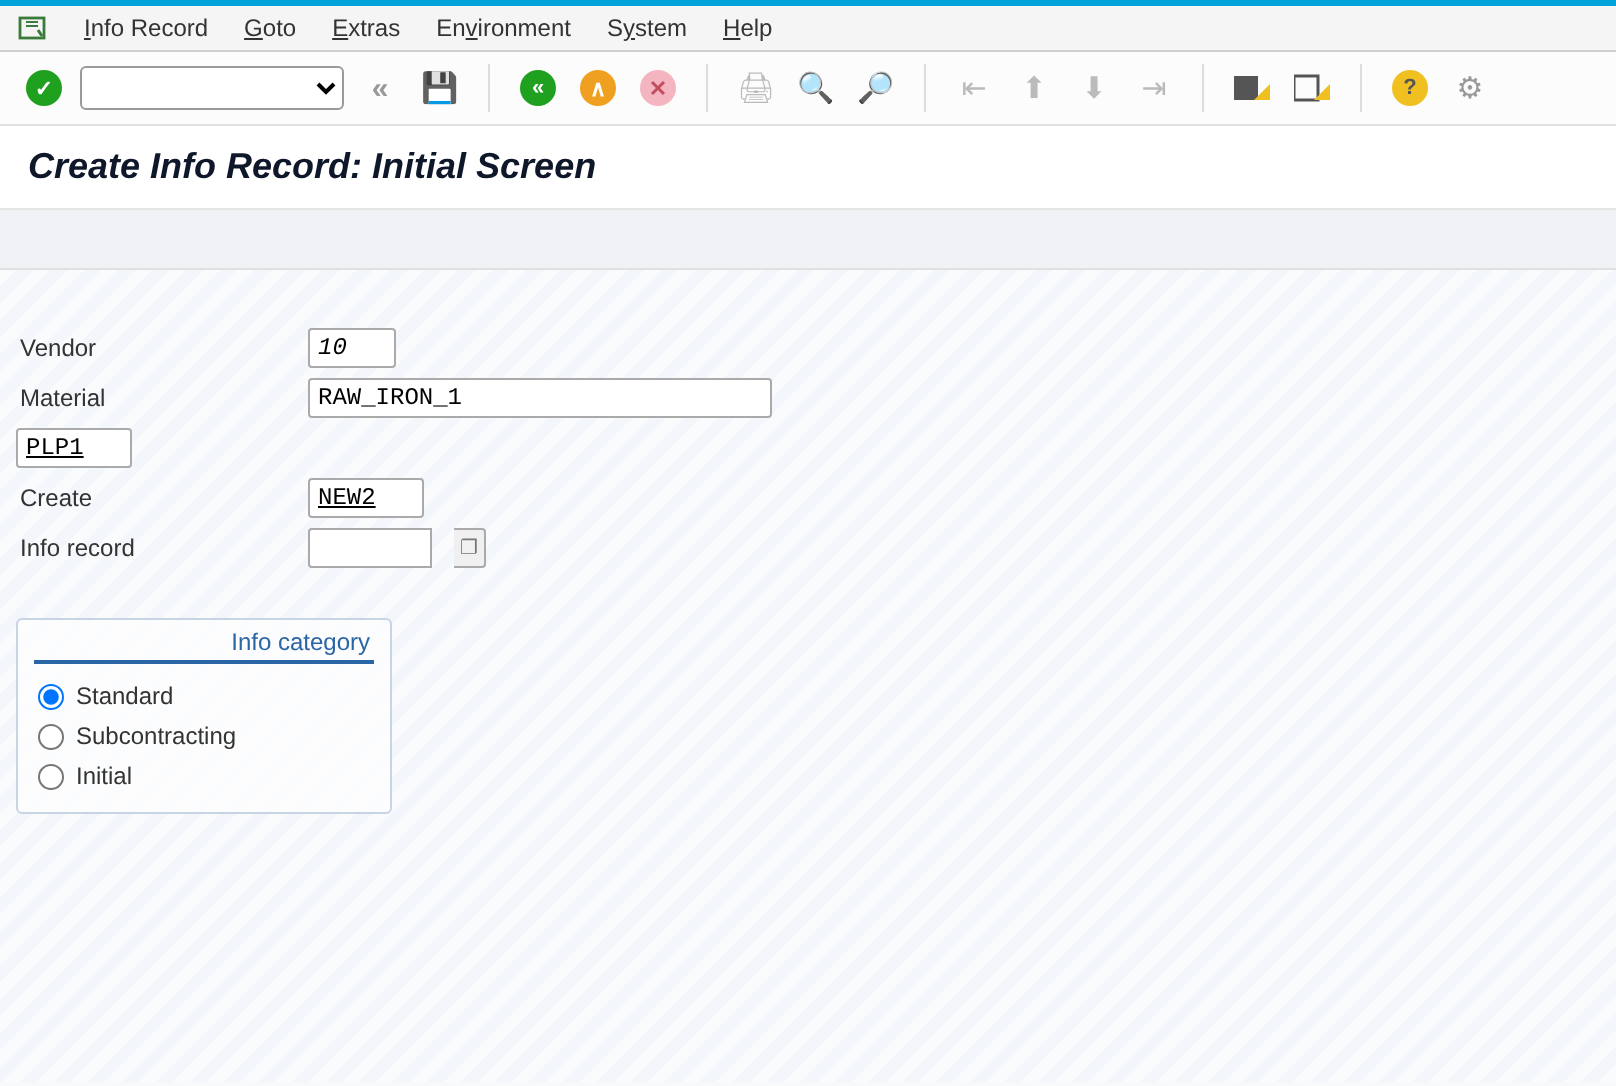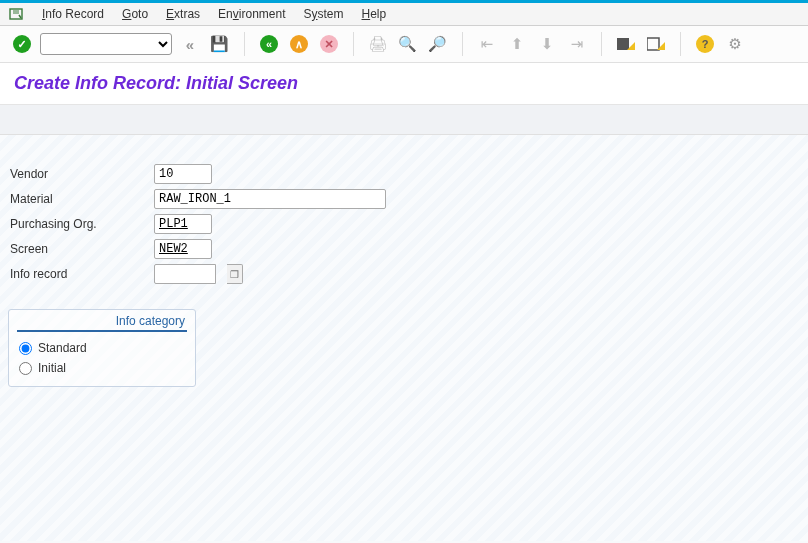--- a/index.html
+++ b/index.html
@@ -57,21 +57,21 @@
   .c-orange { background:#f0a020; }
   .c-pink { background:#f5b5c0; color:#c05060; }
   .c-yellow { background:#f0c020; color:#555; }
   .g-icon { color:#bbb; font-size:15px; }
   .g-icon.mid { color:#999; }
   .page-title {
     padding: 10px 14px;
     font-size: 18px;
     font-weight: bold;
     font-style: italic;
-    color: #6d28d9;
+    color: #0f172a;
     border-bottom: 1px solid #e5e5e5;
     background:#fff;
   }
   .subbar { height: 30px; background:#f0f2f5; border-bottom:1px solid #e0e0e0; }
   .content {
     padding: 28px 8px 8px 8px;
     background: repeating-linear-gradient(135deg,#f9fbfd,#f9fbfd 6px,#f3f7fb 6px,#f3f7fb 12px);
     height: calc(543px - 3px - 26px - 36px - 42px - 30px);
   }
   .form-row {
@@ -89,21 +89,21 @@
   }
   .form-row input {
     height: 20px;
     border: 1px solid #aaa;
     border-radius: 2px;
     font-family: "Courier New", monospace;
     font-size: 12px;
     padding: 1px 4px;
     background:#fff;
   }
-  .w-sm { width: 58px; }
+  .w-sm { width: 44px; font-style: italic; }
   .w-md { width: 58px; text-decoration: underline; }
   .w-lg { width: 232px; }
   .w-xs { width: 62px; }
   .f4 { 
     display:inline-flex; width:16px; height:20px; 
     border:1px solid #aaa; border-left:none; align-items:center; justify-content:center;
     font-size:10px; color:#777; background:#f0f0f0; border-radius:0 2px 2px 0;
   }
   .groupbox {
     width: 188px;
@@ -225,38 +225,41 @@
 
   <div class="form-row">
     <label>Vendor</label>
     <input class="w-sm" value="10" style="">
   </div>
   <div class="form-row">
     <label>Material</label>
     <input class="w-lg" value="RAW_IRON_1" style="">
   </div>
   <div class="form-row">
-    <label>Purchasing Org.</label>
     <input class="w-md" value="PLP1" style="">
   </div>
   <div class="form-row">
-    <label>Screen</label>
+    <label>Create</label>
     <input class="w-md" value="NEW2" style="">
   </div>
   <div class="form-row">
     <label>Info record</label>
     <input class="w-xs" style="border-radius: 2px 0px 0px 2px;" value="">
       <span class="f4">❐</span>
   </div>
 
   <div class="groupbox">
     <div class="legend">Info category</div>
     <div class="radio-row">
       <input type="radio" name="cat" checked="" style="">
       <span>Standard</span>
     </div>
     <div class="radio-row">
       <input type="radio" name="cat" style="">
+      <span>Subcontracting</span>
+    </div>
+    <div class="radio-row">
+      <input type="radio" name="cat" style="">
       <span>Initial</span>
     </div>
   </div>
 
 </div>
 
 </body></html>

